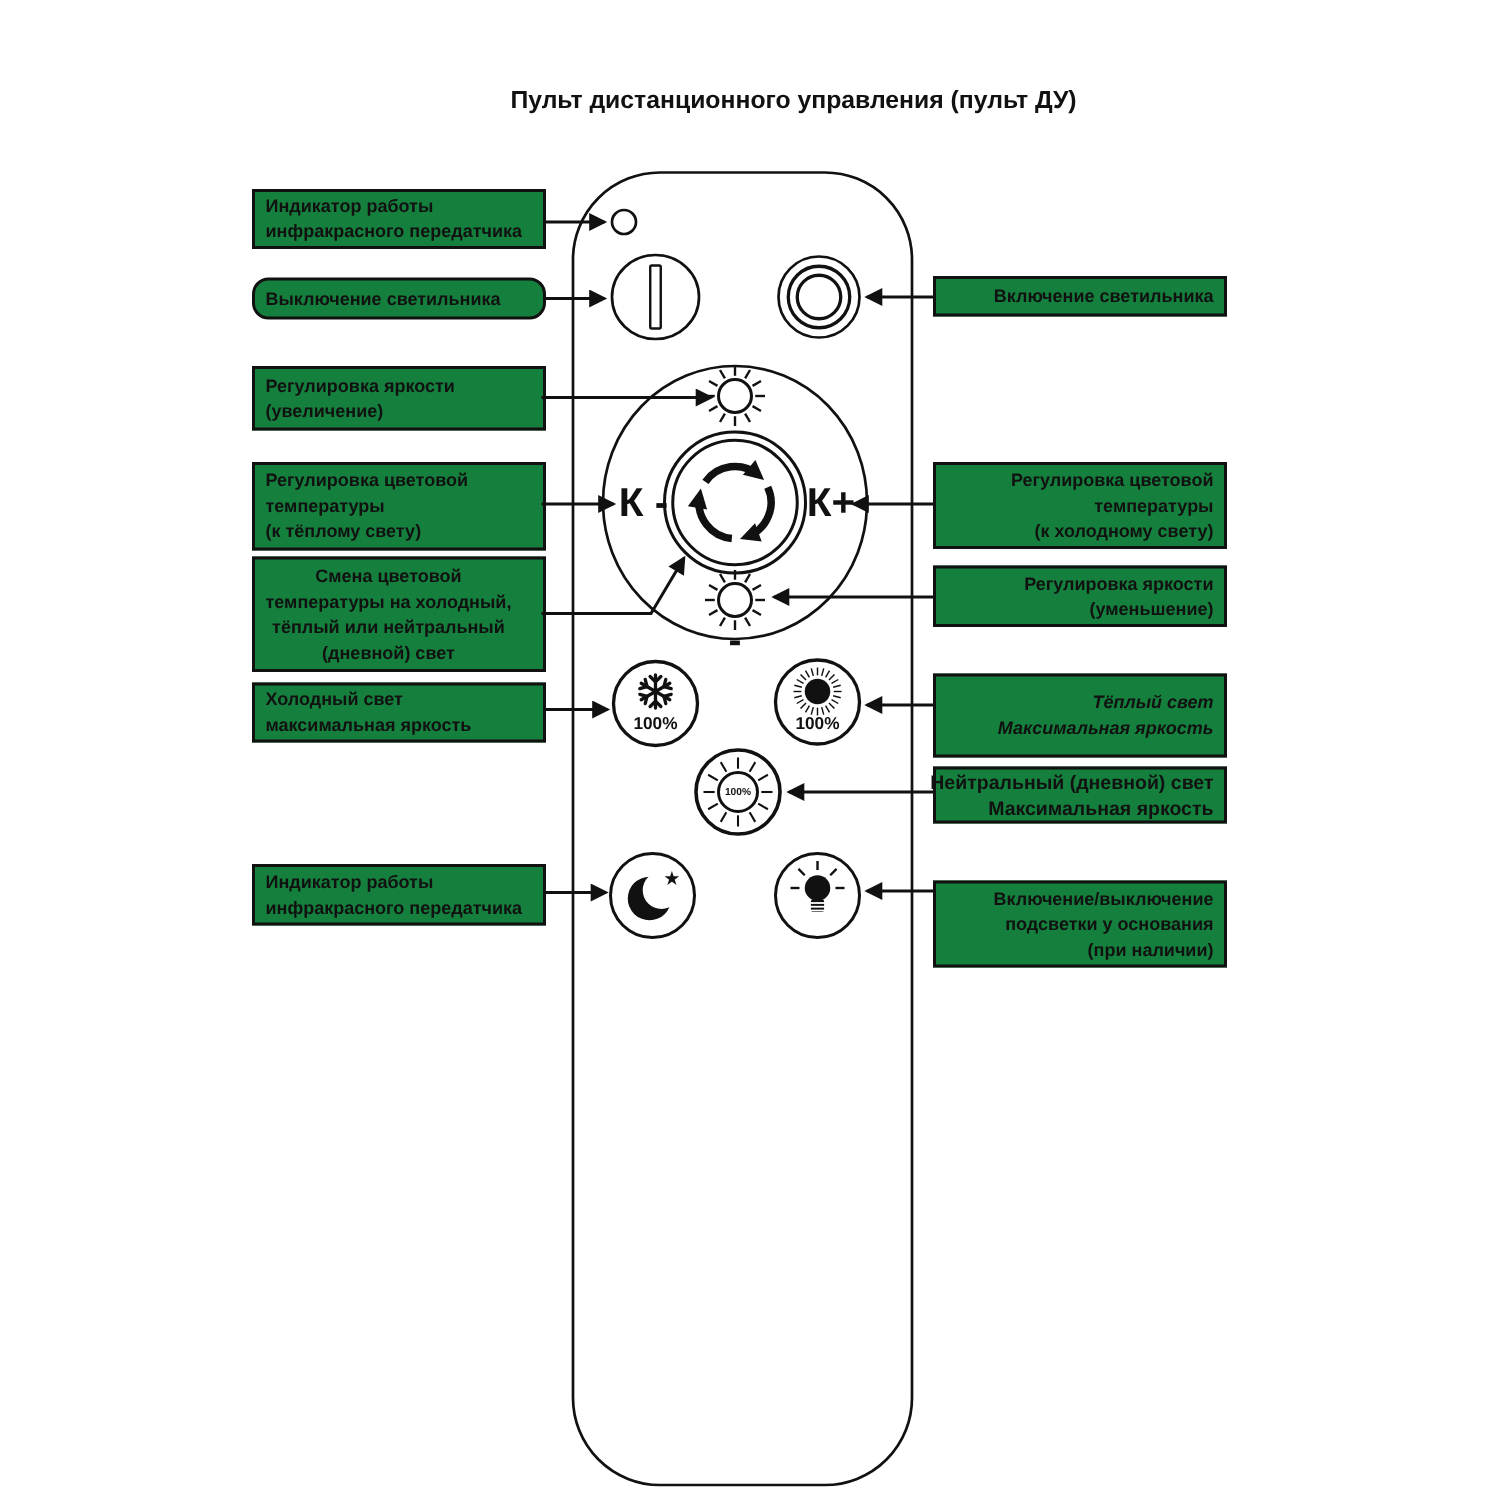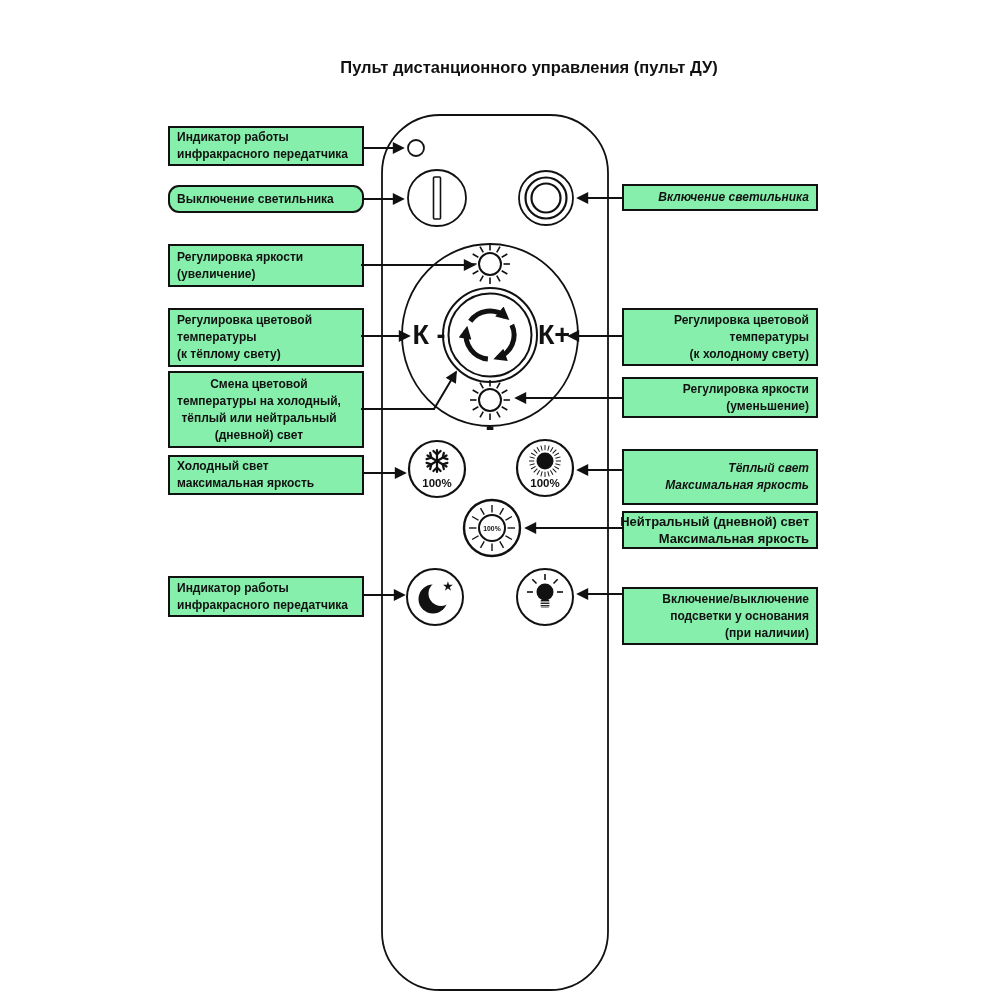--- a/index.html
+++ b/index.html
@@ -2,33 +2,33 @@
 <html><head>
 <meta charset="utf-8">
 <style>
   html,body{margin:0;padding:0;background:#fff;}
   .page{position:relative;width:1000px;height:1000px;background:#fff;overflow:hidden;
         font-family:"Liberation Sans",sans-serif;color:#111;}
   .title{position:absolute;top:8px;left:0;width:100%;text-align:center;
          font-size:22px;font-weight:700;}
   .subtitle{position:absolute;top:58px;left:0;width:100%;text-align:center;
             font-size:16.5px;font-weight:700;margin-left:29px;}
-  .callout{position:absolute;box-sizing:border-box;border:2px solid #111;background:#86efac;
+  .callout{position:absolute;box-sizing:border-box;border:2px solid #111;background:#15803d;
            display:flex;align-items:center;font-weight:700;font-size:12px;line-height:17px;
            white-space:pre;color:#111;}
   .cl{left:168px;width:196px;text-align:left;padding:0 4px 0 7px;}
   .cr{left:622px;width:196px;text-align:right;justify-content:flex-end;padding:0 7px 0 4px;}
   .lb1{top:126px;height:40px;}
   .lb2{top:185px;height:28px;border-radius:11px;}
   .lb3{top:244px;height:43px;}
   .lb4{top:308px;height:59px;}
   .lb5{top:371px;height:77px;text-align:center;}
   .lb6{top:455px;height:40px;}
   .lb7{top:576px;height:41px;}
-  .rb1{top:184px;height:27px;font-style:italic;}
+  .rb1{top:184px;height:27px;}
   .rb2{top:308px;height:58px;}
   .rb3{top:377px;height:41px;}
   .rb4{top:449px;height:56px;font-style:italic;}
   .rb5{top:511px;height:38px;font-size:13px;}
   .rb6{top:587px;height:58px;}
   svg{position:absolute;top:0;left:0;}
   svg text{font-family:"Liberation Sans",sans-serif;font-weight:700;fill:#111;}
 </style>
 </head>
 <body>

